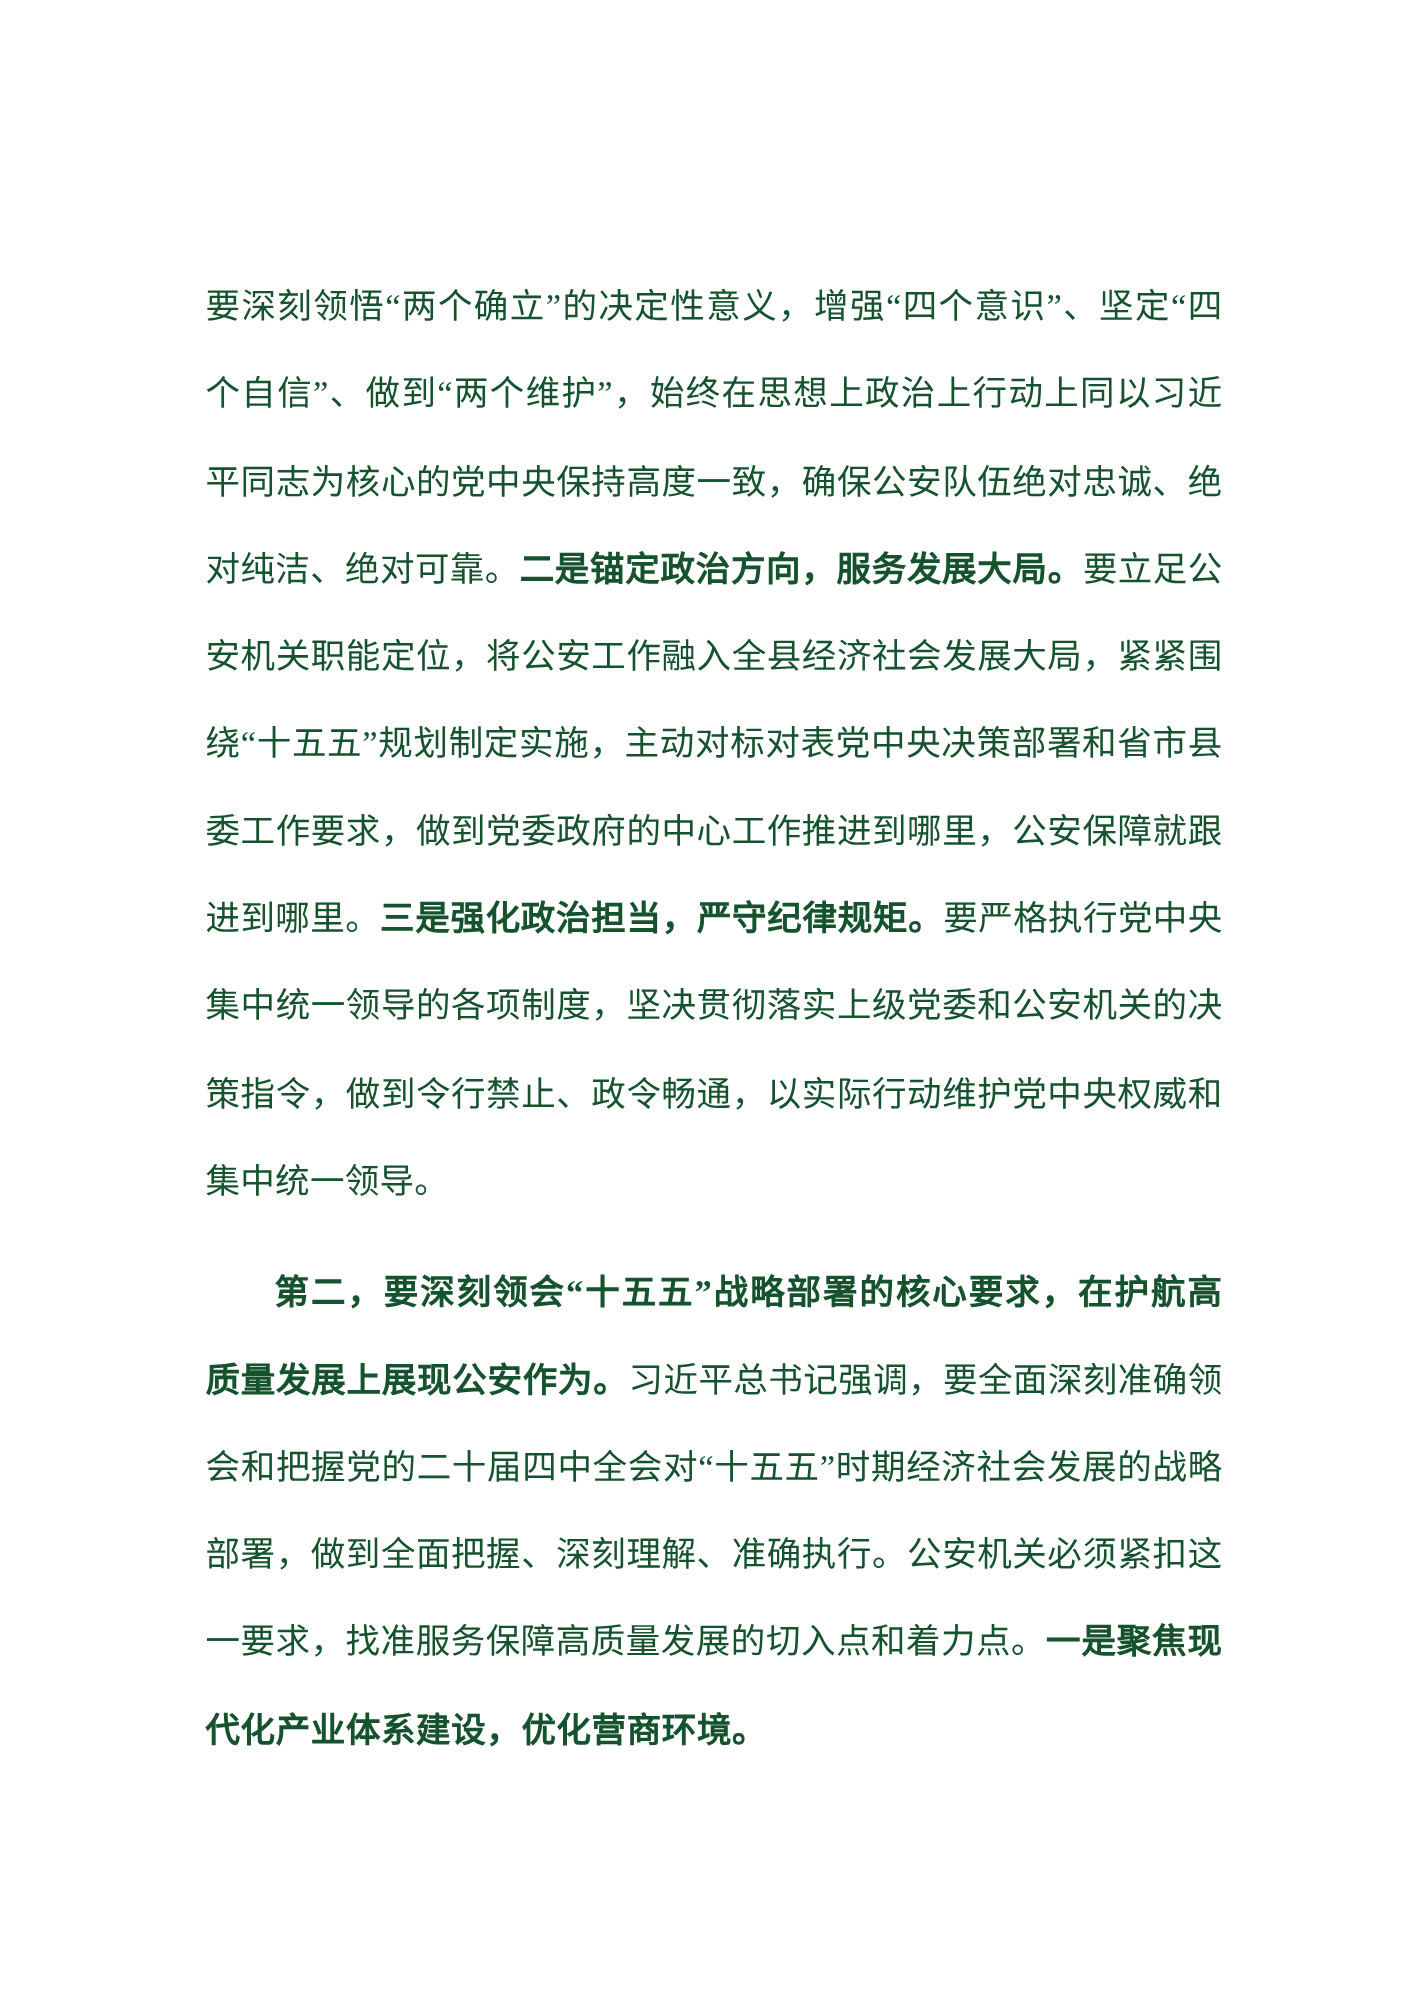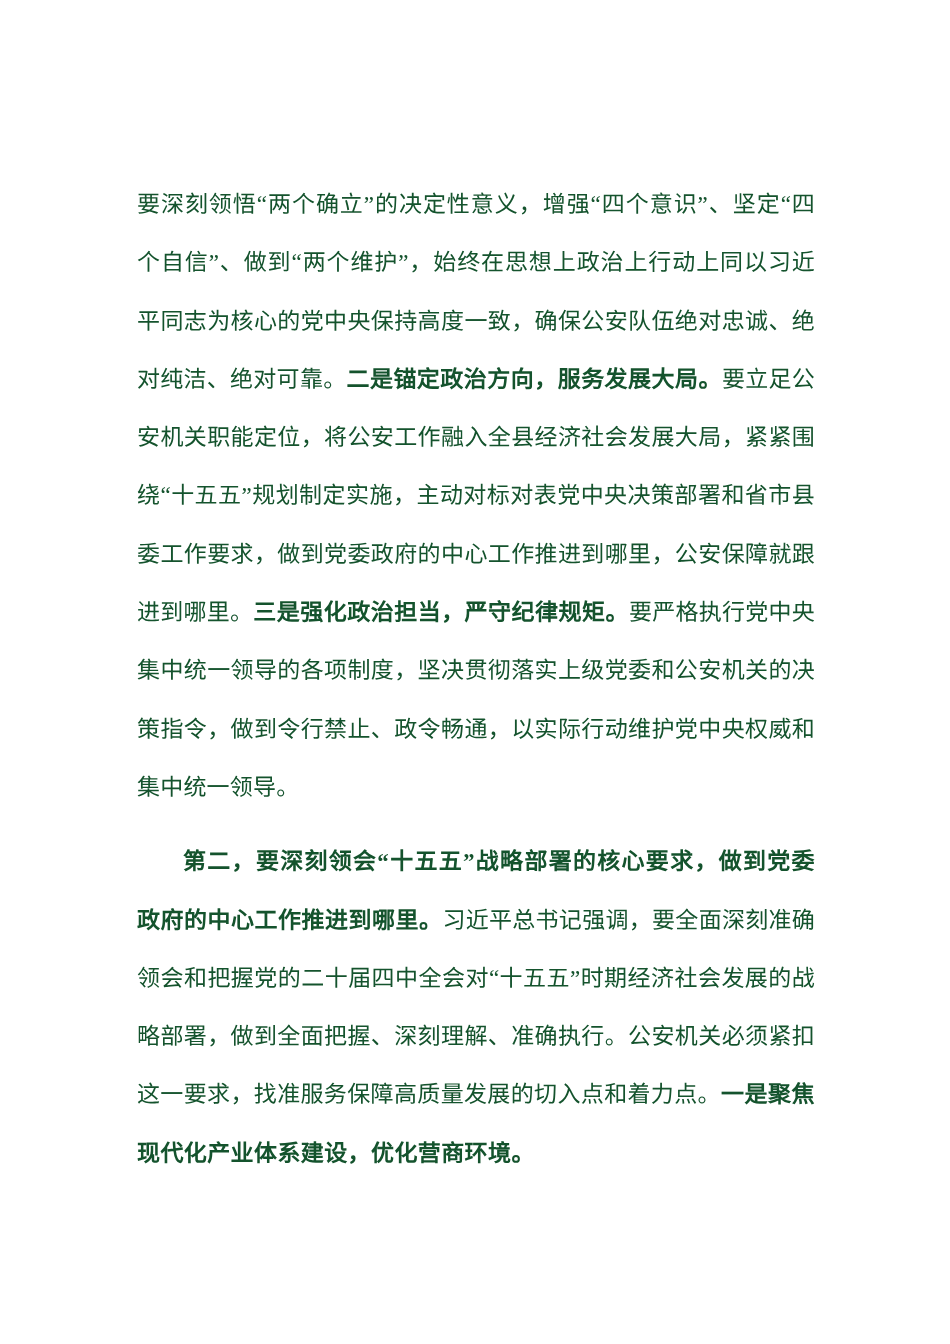--- a/index.html
+++ b/index.html
@@ -65,18 +65,18 @@
     background: #ffffff;
   }
 </style>
 </head>
 <body>
 
 <div class="page">
 
   <div class="doc-body">
     <p class="para" id="paragraph-1"><span class="run">要深刻领悟“两个确立”的决定性意义，增强“四个意识”、坚定“四个自信”、做到“两个维护”，始终在思想上政治上行动上同以习近平同志为核心的党中央保持高度一致，确保公安队伍绝对忠诚、绝对纯洁、绝对可靠。</span><span class="run bold">二是锚定政治方向，服务发展大局。</span><span class="run">要立足公安机关职能定位，将公安工作融入全县经济社会发展大局，紧紧围绕“十五五”规划制定实施，主动对标对表党中央决策部署和省市县委工作要求，做到党委政府的中心工作推进到哪里，公安保障就跟进到哪里。</span><span class="run bold">三是强化政治担当，严守纪律规矩。</span><span class="run">要严格执行党中央集中统一领导的各项制度，坚决贯彻落实上级党委和公安机关的决策指令，做到令行禁止、政令畅通，以实际行动维护党中央权威和集中统一领导。</span></p>
-    <p class="para indent" id="paragraph-2"><span class="run bold">第二，要深刻领会“十五五”战略部署的核心要求，做到党委政府的中心工作推进到哪里。</span><span class="run">习近平总书记强调，要全面深刻准确领会和把握党的二十届四中全会对“十五五”时期经济社会发展的战略部署，做到全面把握、深刻理解、准确执行。公安机关必须紧扣这一要求，找准服务保障高质量发展的切入点和着力点。</span><span class="run bold">一是聚焦现代化产业体系建设，优化营商环境。</span></p>
+    <p class="para indent" id="paragraph-2"><span class="run bold">第二，要深刻领会“十五五”战略部署的核心要求，在护航高质量发展上展现公安作为。</span><span class="run">习近平总书记强调，要全面深刻准确领会和把握党的二十届四中全会对“十五五”时期经济社会发展的战略部署，做到全面把握、深刻理解、准确执行。公安机关必须紧扣这一要求，找准服务保障高质量发展的切入点和着力点。</span><span class="run bold">一是聚焦现代化产业体系建设，优化营商环境。</span></p>
   </div>
 
   <div class="page-blank-tail"></div>
 
 </div>
 
 </body></html>

